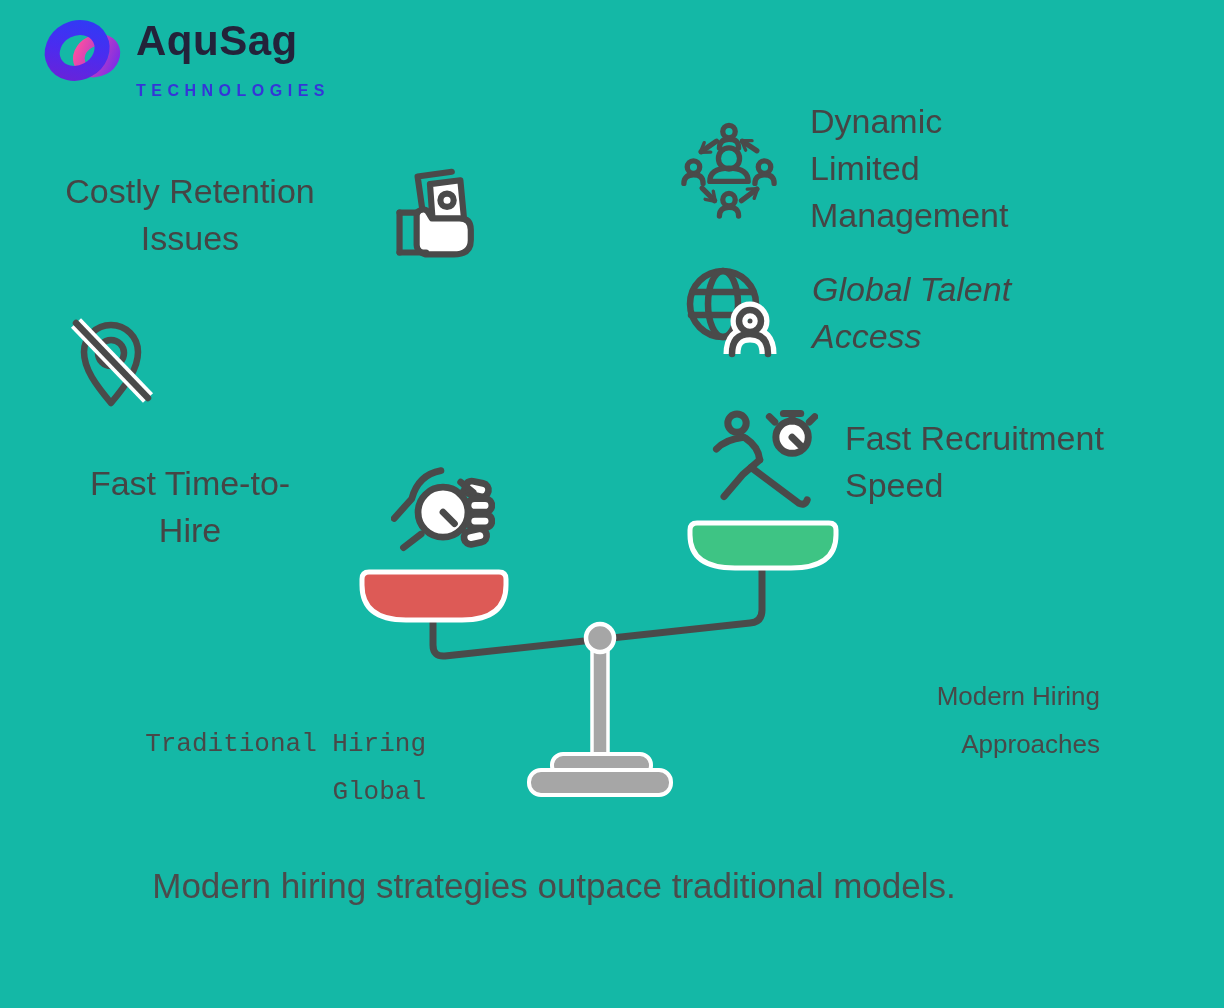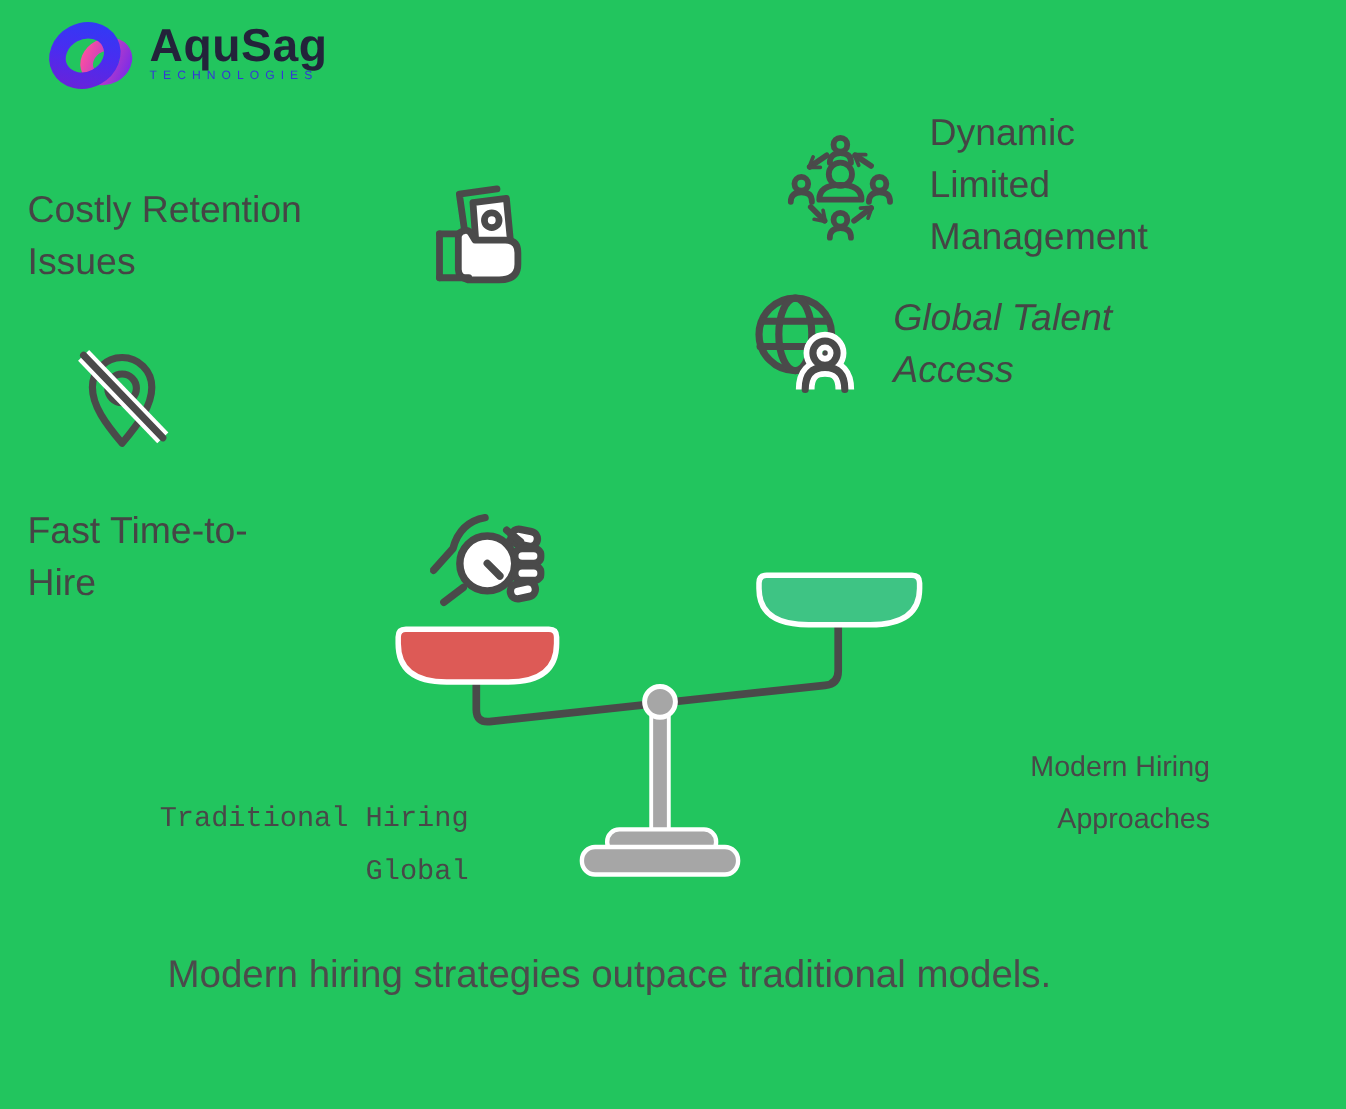--- a/index.html
+++ b/index.html
@@ -1,27 +1,27 @@
 <!DOCTYPE html>
 <html><head>
 <meta charset="utf-8">
 <style>
   html,body{margin:0;padding:0;background:#fff;}
-  .canvas{position:relative;width:1224px;height:1008px;background:#22c55e;overflow:hidden;
+  .canvas{position:relative;width:1224px;height:1008px;background:#14b8a6;overflow:hidden;
           font-family:"Liberation Sans",sans-serif;color:#454545;}
   
   .logo{position:absolute;left:40px;top:8px;display:flex;align-items:flex-start;}
   .logo-mark{width:92px;height:84px;}
   .logo-text{margin-left:4px;padding-top:12px;}
   .logo-name{font-size:42px;font-weight:700;color:#23233a;letter-spacing:.5px;line-height:42px;}
-  .logo-sub{margin-top:1px;font-size:11px;font-weight:400;color:#3535d8;letter-spacing:5.5px;}
+  .logo-sub{margin-top:20px;font-size:16px;font-weight:700;color:#3535d8;letter-spacing:5.5px;}
   
   .row{position:absolute;display:flex;align-items:center;}
   .itext{font-size:34px;line-height:47px;color:#454545;}
-  .row-l .itext{width:330px;text-align:left;}
+  .row-l .itext{width:330px;text-align:center;}
   .row-r .itext{text-align:left;}
   .icon{flex:0 0 auto;}
   .row-l .icon{margin-left:36px;}
   .row-r .icon{margin-right:0;}
   
   .panlabel{position:absolute;width:330px;text-align:right;font-size:26px;line-height:48px;color:#484848;}
   .caption{position:absolute;left:0;top:866px;width:1108px;text-align:center;font-size:35px;color:#4b4b4b;}
   .scale-svg{position:absolute;left:340px;top:500px;width:540px;height:310px;}
   svg{display:block;}
 </style>
@@ -95,21 +95,21 @@
         <rect x="71" y="26" width="23" height="13" rx="6.5" transform="rotate(12 82 32)" fill="#fff"></rect>
         <rect x="74" y="42" width="23" height="13" rx="6.5" fill="#fff"></rect>
         <rect x="74" y="57" width="23" height="13" rx="6.5" fill="#fff"></rect>
         <rect x="70" y="72" width="22" height="13" rx="6.5" transform="rotate(-12 81 78)" fill="#fff"></rect>
         <path d="M67 38 L73 31"></path>
           <path d="M67 26 L79 36"></path>
       </g>
     </svg>
   </div>
 
-  <div class="row row-r" style="left:716px;top:98px;">
+  <div class="row row-r" style="left:681px;top:98px;">
     <svg class="icon" width="96" height="100" viewBox="0 0 100 100" style="margin-right:33px;">
       <defs>
         <g id="sp" fill="none" stroke="#4a4a4a" stroke-width="5.5" stroke-linecap="round" stroke-linejoin="round">
           <circle cx="0" cy="-9" r="6.5"></circle>
             <path d="M-10 8 Q-10 -1 0 -1 Q10 -1 10 8"></path>
         </g>
         <marker id="ah" markerUnits="userSpaceOnUse" markerWidth="16" markerHeight="16" refX="11" refY="8" orient="auto">
           <path d="M3 2 L12 8 L3 14" fill="none" stroke="#4a4a4a" stroke-width="3.5" stroke-linecap="round" stroke-linejoin="round"></path>
         </marker>
       </defs>
@@ -149,20 +149,41 @@
         <circle cx="69" cy="58" r="11"></circle>
           <path d="M51 91 Q51 71 69 71 Q87 71 87 91"></path>
       </g>
     </svg>
     <div class="itext">
       <div>Global Talent</div>
       <div>Access</div>
     </div>
   </div>
 
+  <div class="row row-r" style="left:710px;top:408px;">
+    <svg class="icon" width="108" height="108" viewBox="0 0 100 100" style="margin-right:27px;">
+      <g fill="none" stroke="#4a4a4a" stroke-width="6.5" stroke-linecap="round" stroke-linejoin="round">
+        <circle cx="25" cy="14" r="8.5"></circle>
+        <path d="M31 27 Q14 29 6 38"></path>
+        <path d="M33 28 Q45 36 46 48"></path>
+        <path d="M46 48 L30 62 L13 82"></path>
+        <path d="M38 55 L82 88 Q88 91 90 85"></path>
+        <circle cx="76" cy="27" r="15" fill="#fff"></circle>
+        <path d="M76 12 V 5"></path>
+          <path d="M68 5 H 84"></path>
+        <path d="M60 13 L55 8"></path>
+          <path d="M92 13 L97 8"></path>
+        <path d="M76 27 L84 35"></path>
+      </g>
+    </svg>
+    <div class="itext">
+      <div>Fast Recruitment</div>
+      <div>Speed</div>
+    </div>
+  </div>
 
   <svg class="scale-svg" viewBox="0 0 540 310">
     <path d="M93 106 L93 145 Q93 157 105 156 L410 123 Q422 122 422 110 L422 52" fill="none" stroke="#4a4a4a" stroke-width="7" stroke-linecap="round"></path>
     <rect x="252" y="140" width="16" height="126" rx="7" fill="#a6a6a6" stroke="#ffffff" stroke-width="3.5"></rect>
     <rect x="212" y="254" width="99" height="23" rx="11" fill="#a6a6a6" stroke="#ffffff" stroke-width="4"></rect>
     <rect x="189" y="270" width="142" height="25" rx="12" fill="#a6a6a6" stroke="#ffffff" stroke-width="4"></rect>
     <circle cx="260" cy="138" r="14" fill="#a6a6a6" stroke="#ffffff" stroke-width="4.5"></circle>
     <path transform="translate(22,72)" d="M7 0 H137 Q144 0 144 7 V13 Q144 48 100 48 H44 Q0 48 0 13 V7 Q0 0 7 0 Z" stroke="#ffffff" stroke-width="5" fill="#dd5a56"></path>
     <path transform="translate(350,23)" d="M7 0 H139 Q146 0 146 7 V12 Q146 45 101 45 H45 Q0 45 0 12 V7 Q0 0 7 0 Z" stroke="#ffffff" stroke-width="5" fill="#3ec484"></path>
   </svg>

